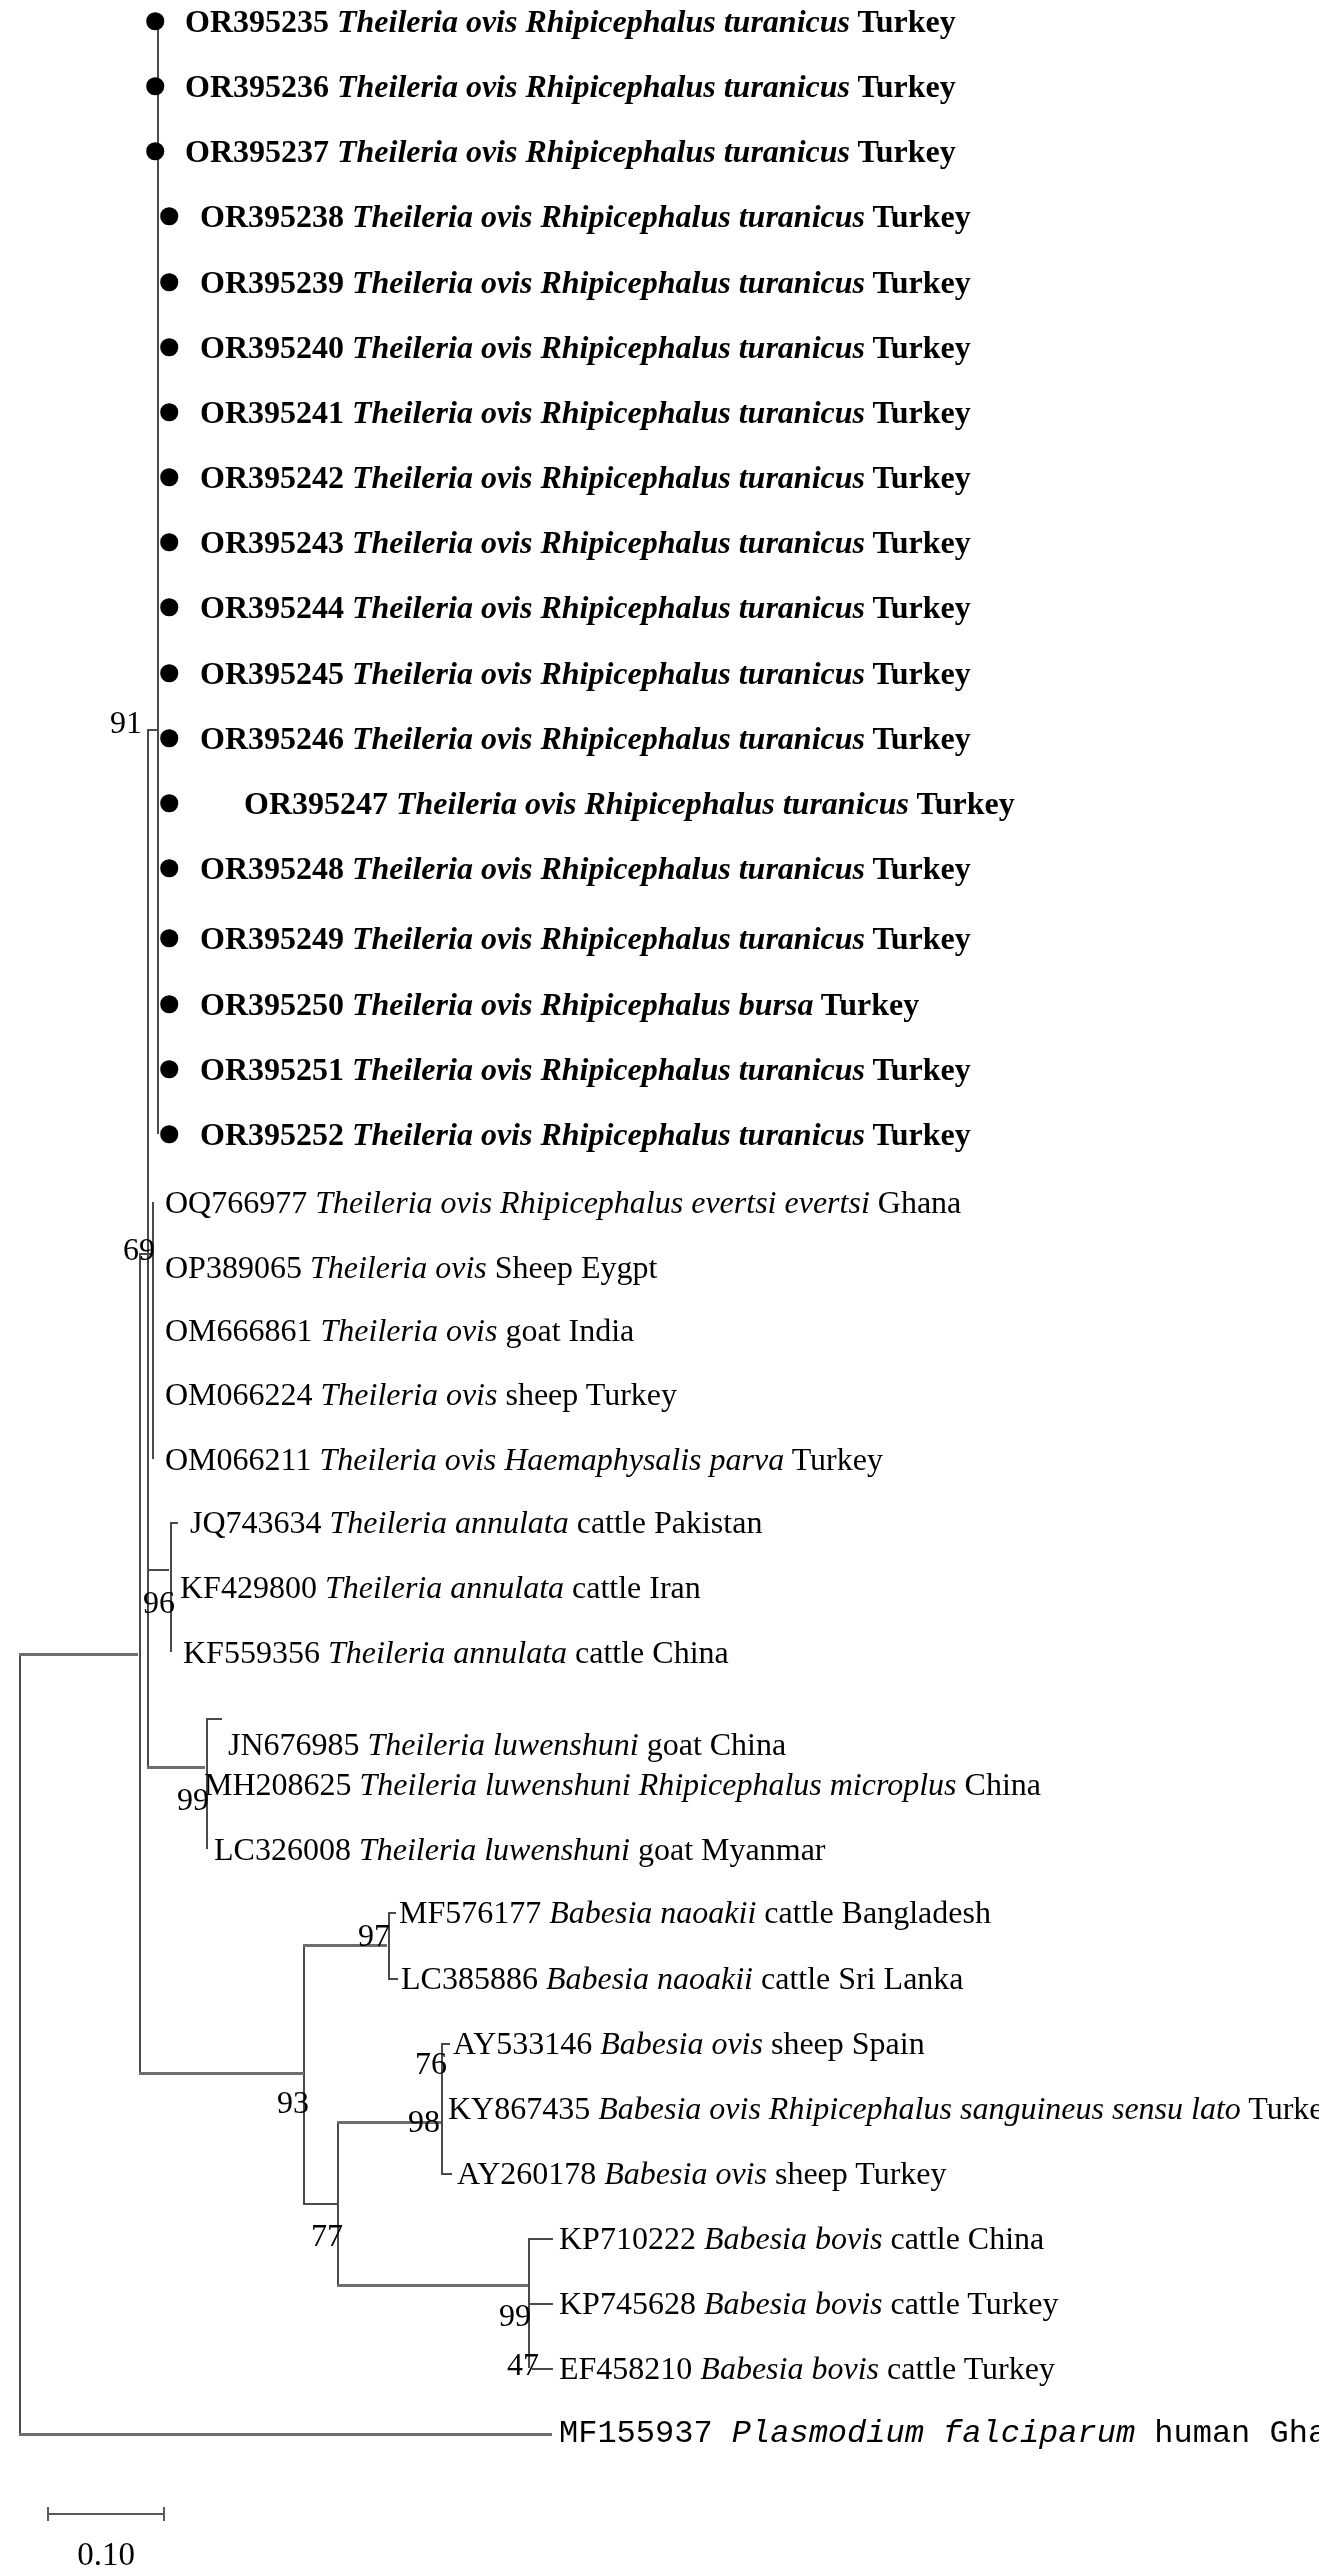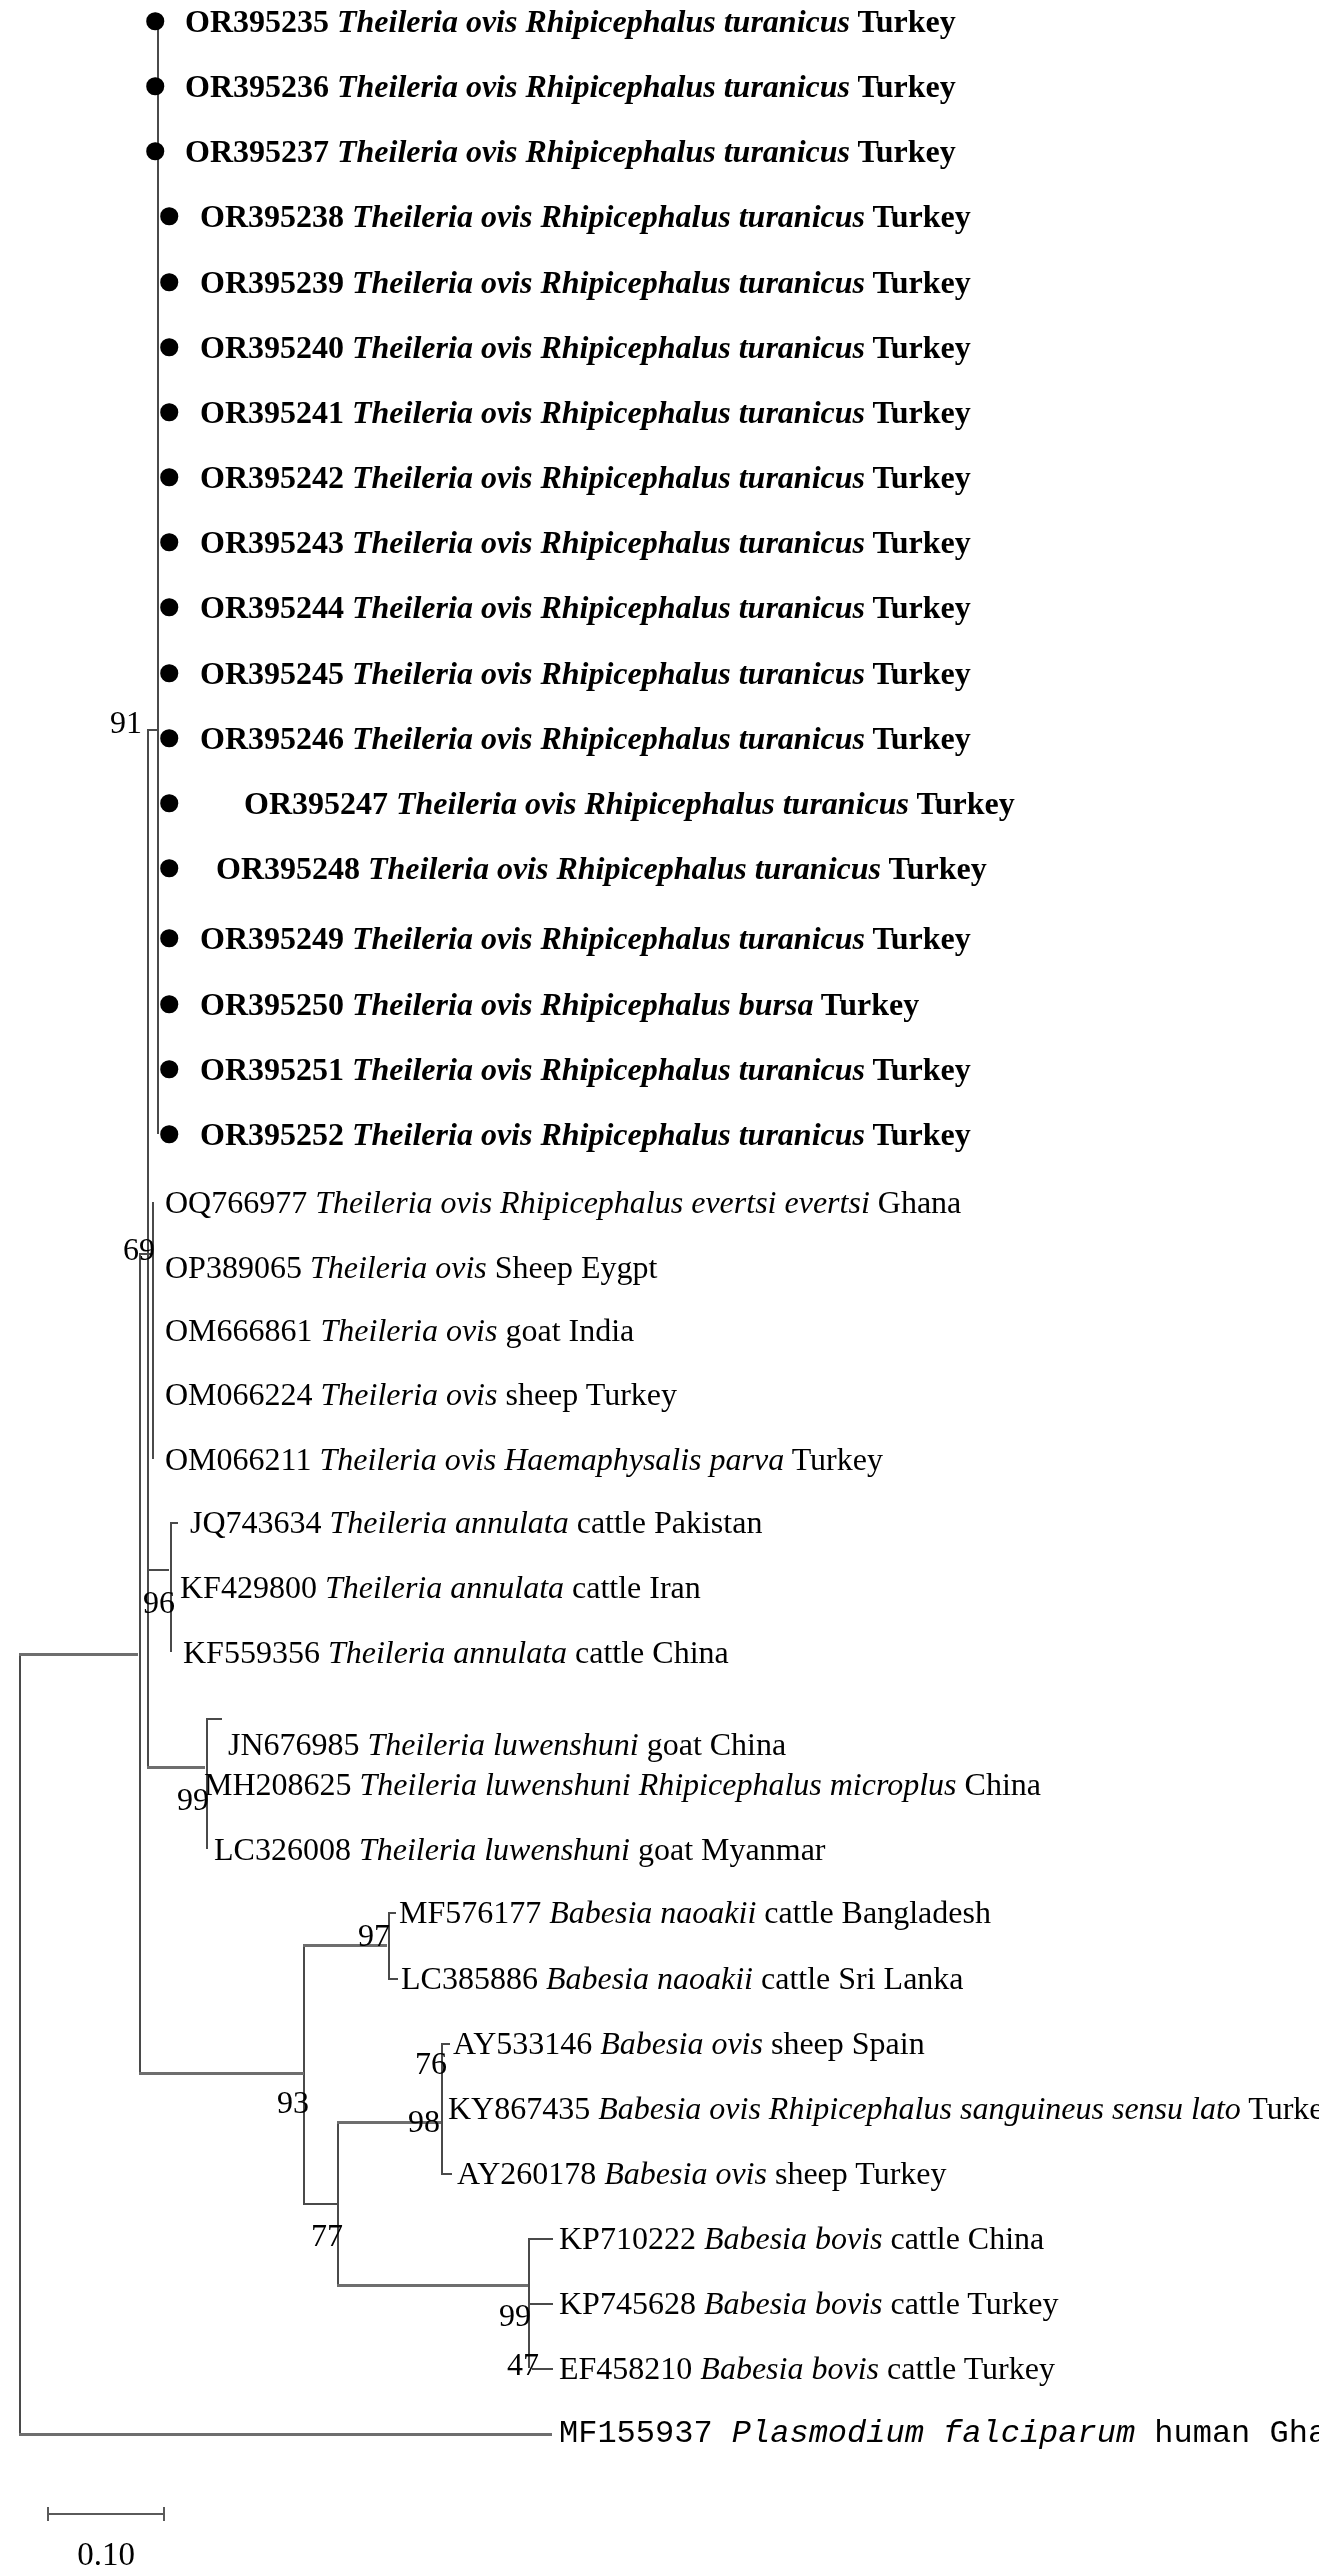--- a/index.html
+++ b/index.html
@@ -106,21 +106,21 @@
       <div class="taxon bold" style="left: 200px; top: 542px;"><span>OR395243 </span><span class="it">Theileria ovis Rhipicephalus turanicus</span><span> Turkey</span></div>
       <div class="bullet" style="left: 169px; top: 607px;"></div>
       <div class="taxon bold" style="left: 200px; top: 607px; text-align: right;"><span>OR395244 </span><span class="it">Theileria ovis Rhipicephalus turanicus</span><span> Turkey</span></div>
       <div class="bullet" style="left: 169px; top: 673px;"></div>
       <div class="taxon bold" style="left: 200px; top: 673px;"><span>OR395245 </span><span class="it">Theileria ovis Rhipicephalus turanicus</span><span> Turkey</span></div>
       <div class="bullet" style="left: 169px; top: 738px;"></div>
       <div class="taxon bold" style="left: 200px; top: 738px;"><span>OR395246 </span><span class="it">Theileria ovis Rhipicephalus turanicus</span><span> Turkey</span></div>
       <div class="bullet" style="left: 169px; top: 803px;"></div>
       <div class="taxon bold" style="left: 200px; top: 803px; margin-left: 44px;"><span>OR395247 </span><span class="it">Theileria ovis Rhipicephalus turanicus</span><span> Turkey</span></div>
       <div class="bullet" style="left: 169px; top: 868px;"></div>
-      <div class="taxon bold" style="left: 216px; top: 868px;"><span>OR395248 </span><span class="it">Theileria ovis Rhipicephalus turanicus</span><span> Turkey</span></div>
+      <div class="taxon bold" style="left: 200px; top: 868px;"><span>OR395248 </span><span class="it">Theileria ovis Rhipicephalus turanicus</span><span> Turkey</span></div>
       <div class="bullet" style="left: 169px; top: 938px;"></div>
       <div class="taxon bold" style="left: 200px; top: 938px;"><span>OR395249 </span><span class="it">Theileria ovis Rhipicephalus turanicus</span><span> Turkey</span></div>
       <div class="bullet" style="left: 169px; top: 1004px;"></div>
       <div class="taxon bold" style="left: 200px; top: 1004px;"><span>OR395250 </span><span class="it">Theileria ovis Rhipicephalus bursa</span><span> Turkey</span></div>
       <div class="bullet" style="left: 169px; top: 1069px;"></div>
       <div class="taxon bold" style="left: 200px; top: 1069px;"><span>OR395251 </span><span class="it">Theileria ovis Rhipicephalus turanicus</span><span> Turkey</span></div>
       <div class="bullet" style="left: 169px; top: 1134px;"></div>
       <div class="taxon bold" style="left: 200px; top: 1134px;"><span>OR395252 </span><span class="it">Theileria ovis Rhipicephalus turanicus</span><span> Turkey</span></div>
       <div class="taxon" style="left: 165px; top: 1202px;"><span>OQ766977 </span><span class="it">Theileria ovis Rhipicephalus evertsi evertsi</span><span> Ghana</span></div>
       <div class="taxon" style="left: 165px; top: 1267px;"><span>OP389065 </span><span class="it">Theileria ovis</span><span> Sheep Eygpt</span></div>

